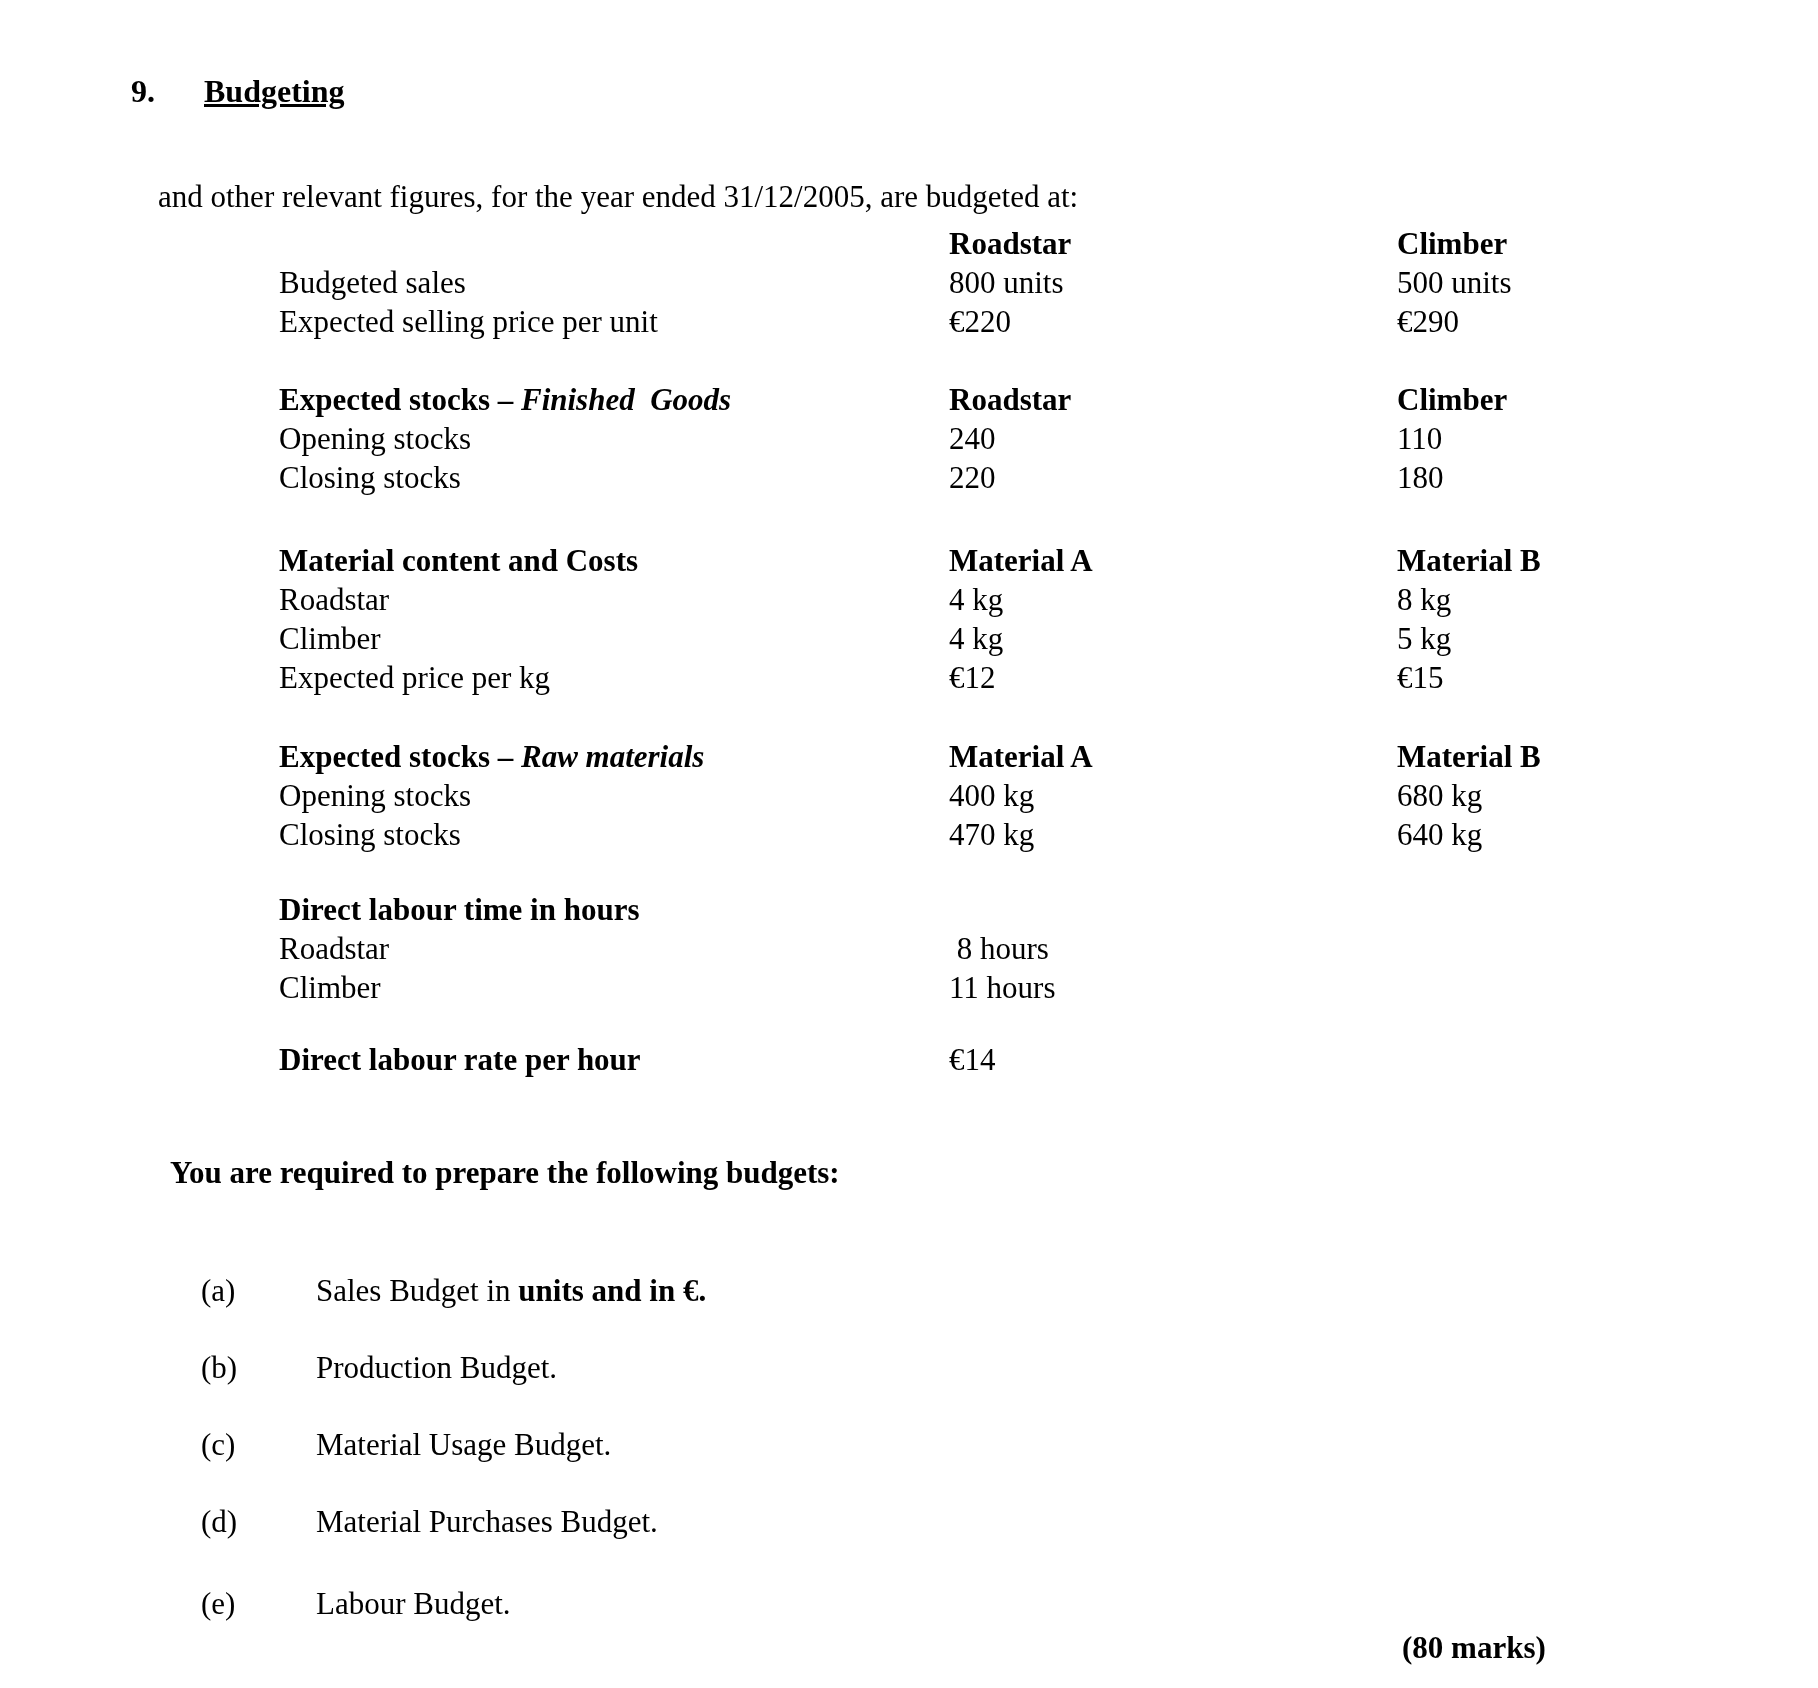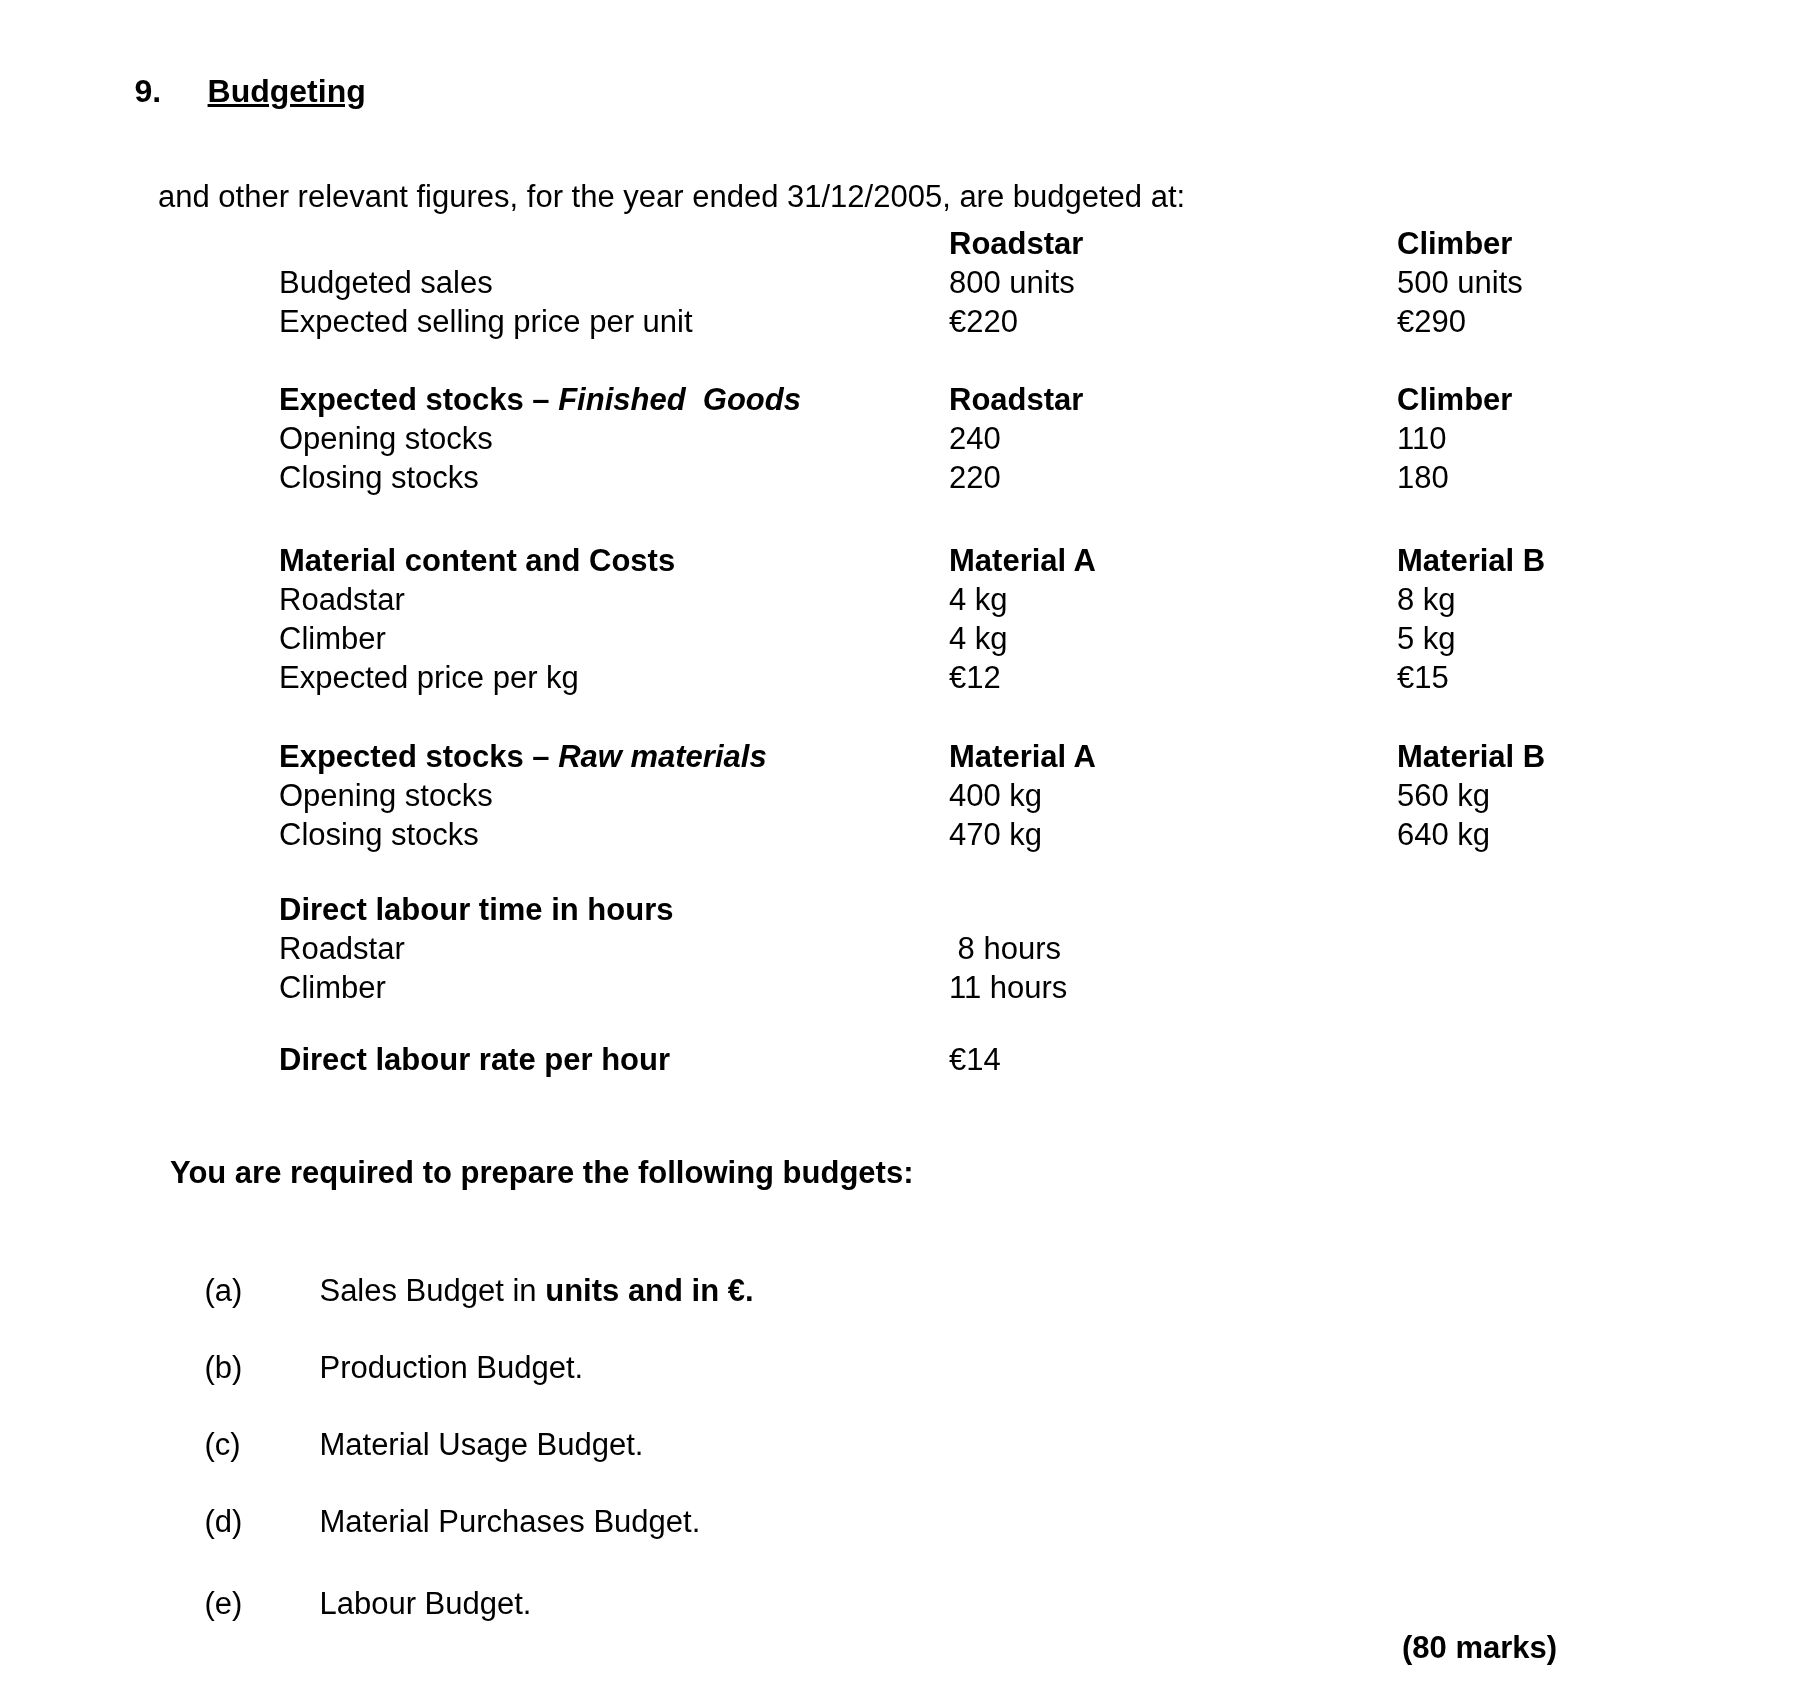--- a/index.html
+++ b/index.html
@@ -2,21 +2,21 @@
 <html><head>
 <meta charset="utf-8">
 <style>
   html, body { margin: 0; padding: 0; background: #ffffff; }
   .doc {
     position: relative;
     width: 1818px;
     height: 1688px;
     background: #ffffff;
     color: #000000;
-    font-family: Liberation Sans, sans-serif;
+    font-family: Liberation Serif, serif;
     font-size: 31px;
     overflow: hidden;
   }
   .b  { font-weight: bold; }
   .bi { font-weight: bold; font-style: italic; }
 
   .q-head {
     position: absolute;
     left: 99px;
     top: 36px;
@@ -159,21 +159,21 @@
 
     <div class="sec sec-d">
       <div class="row hdr">
         <div class="c1"><span class="b">Expected stocks – </span><span class="bi">Raw materials</span></div>
         <div class="c2">Material A</div>
         <div class="c3">Material B</div>
       </div>
       <div class="row">
         <div class="c1">Opening stocks</div>
         <div class="c2">400 kg</div>
-        <div class="c3">560 kg</div>
+        <div class="c3">680 kg</div>
       </div>
       <div class="row">
         <div class="c1">Closing stocks</div>
         <div class="c2">470 kg</div>
         <div class="c3">640 kg</div>
       </div>
     </div>
 
     <div class="sec sec-e">
       <div class="row hdr-label-only">

